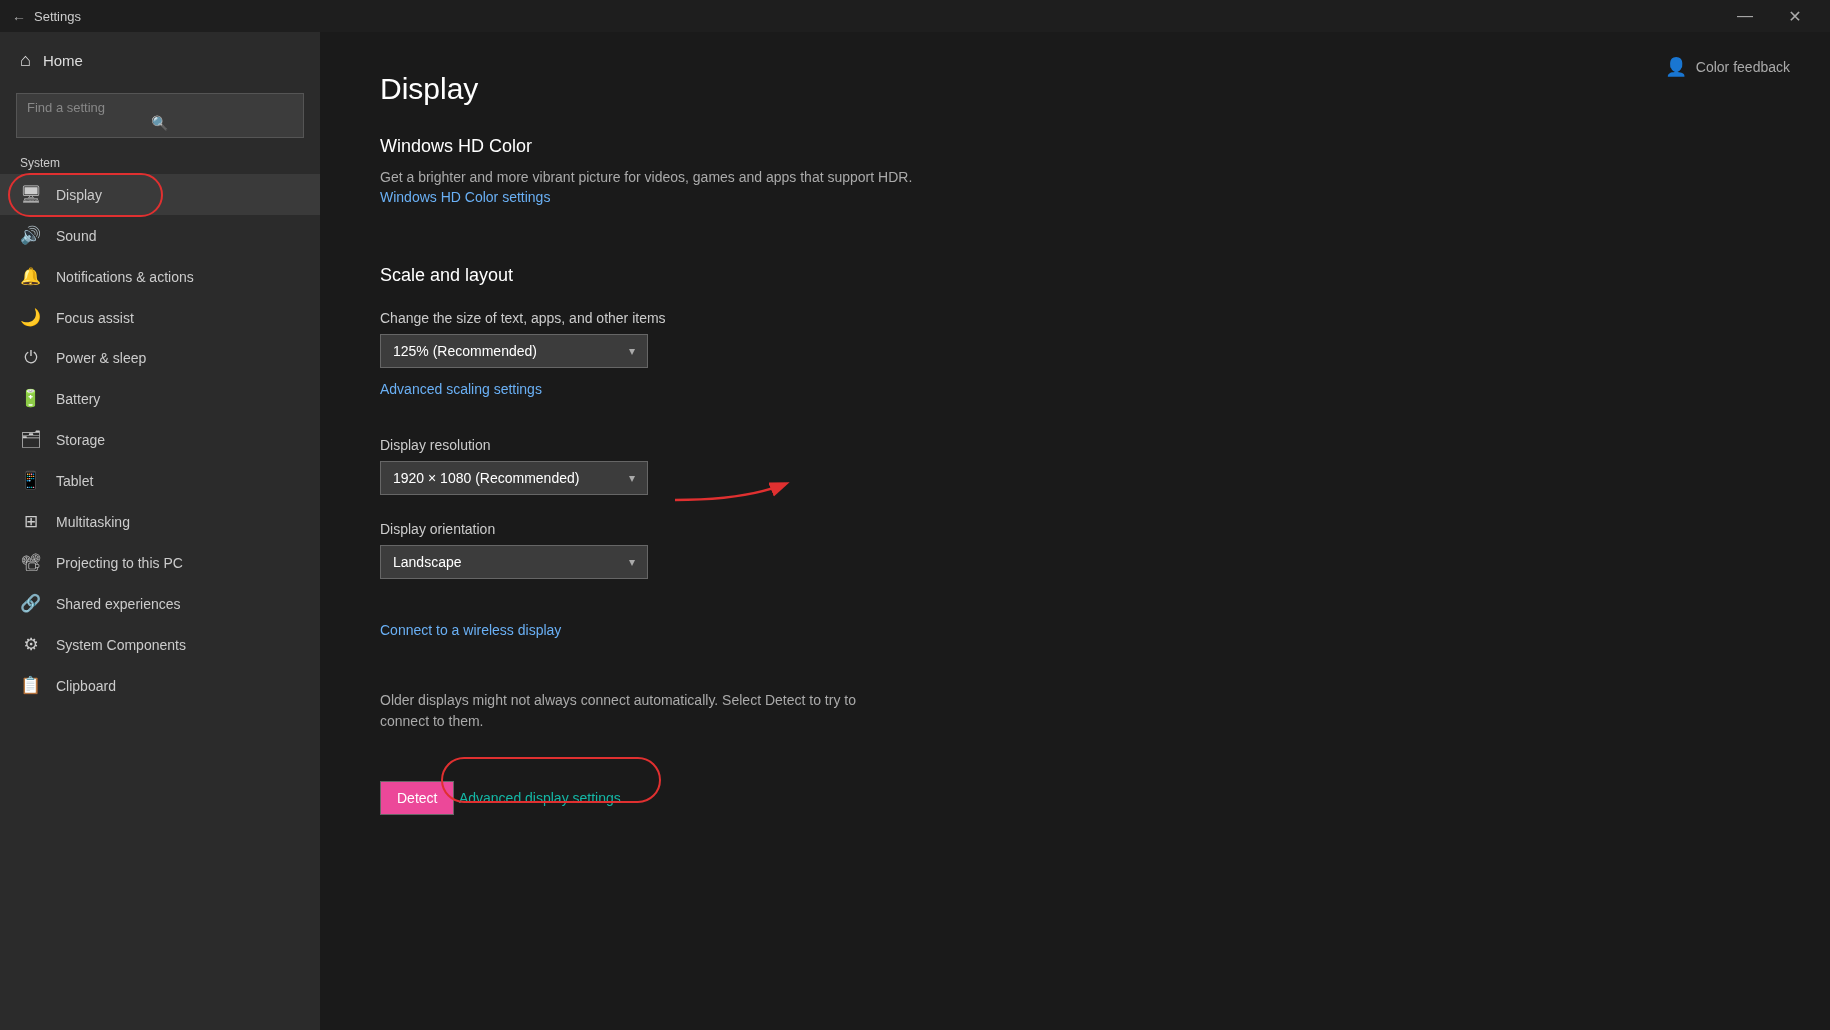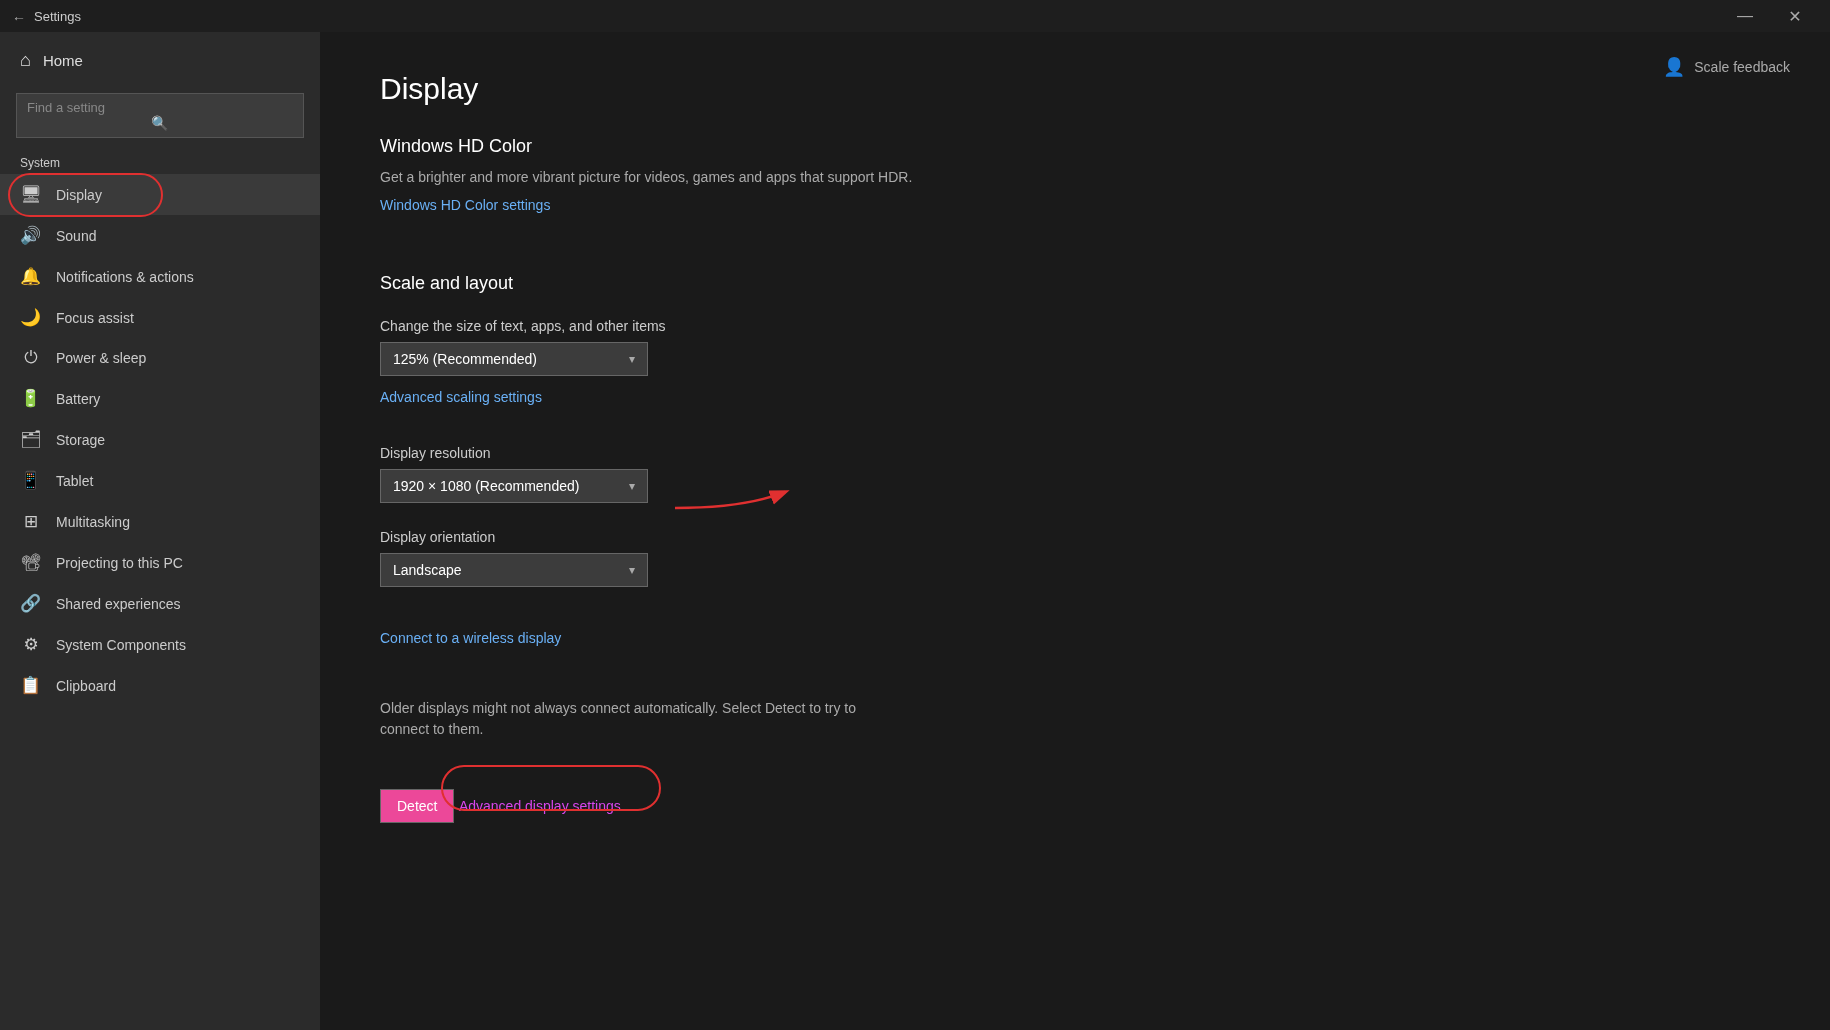--- a/index.html
+++ b/index.html
@@ -165,21 +165,20 @@
     .section-title {
       font-size: 18px;
       font-weight: 400;
       color: #ffffff;
       margin-bottom: 10px;
     }
 
     .section-desc {
       color: #aaa;
       font-size: 14px;
-      margin-bottom: 8px;
       line-height: 1.5;
     }
 
     .section-link {
       color: #6ab0f5;
       font-size: 14px;
       cursor: pointer;
       text-decoration: none;
       margin-bottom: 30px;
       display: inline-block;
@@ -253,21 +252,21 @@
       display: inline-block;
       margin-bottom: 24px;
     }
 
     
     .adv-display-link-wrap {
       position: relative;
       display: inline-block;
     }
     .adv-display-link {
-      color: #d946ef;
+      color: #14b8a6;
       font-size: 14px;
       cursor: pointer;
       text-decoration: none;
       display: inline-block;
       padding: 6px 0;
       margin-top: 36px;
     }
     .adv-circle {
       position: absolute;
       left: -18px;
@@ -391,21 +390,21 @@
       <span class="sidebar-item-icon">📋</span>
       <span>Clipboard</span>
     </div>
   </div>
 
   <div class="content">
 
     
     <div class="give-feedback">
       <span class="feedback-icon">👤</span>
-      <span>Scale feedback</span>
+      <span>Color feedback</span>
     </div>
 
     <div class="page-title">Display</div>
 
     
     <div class="section-title">Windows HD Color</div>
     <div class="section-desc">Get a brighter and more vibrant picture for videos, games and apps that support HDR.</div>
     <a class="section-link">Windows HD Color settings</a>
 
     <div class="divider"></div>

